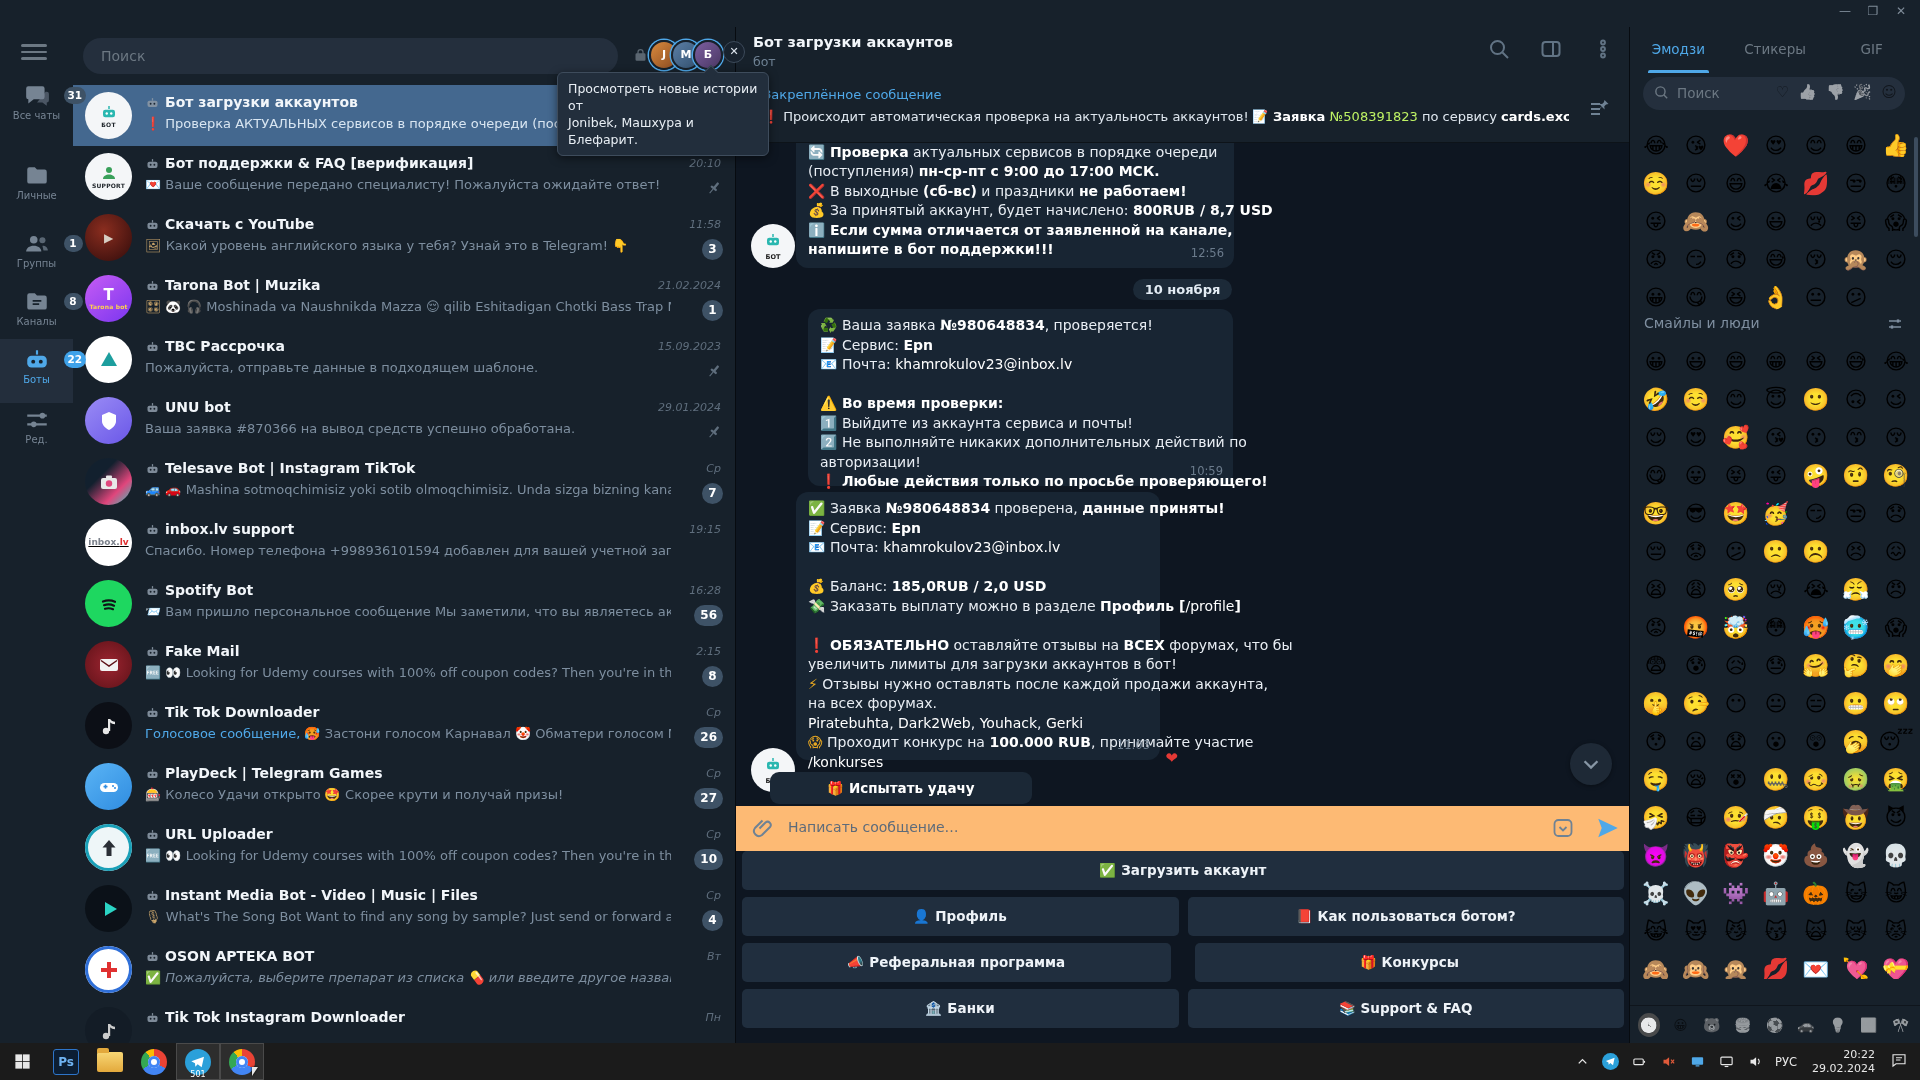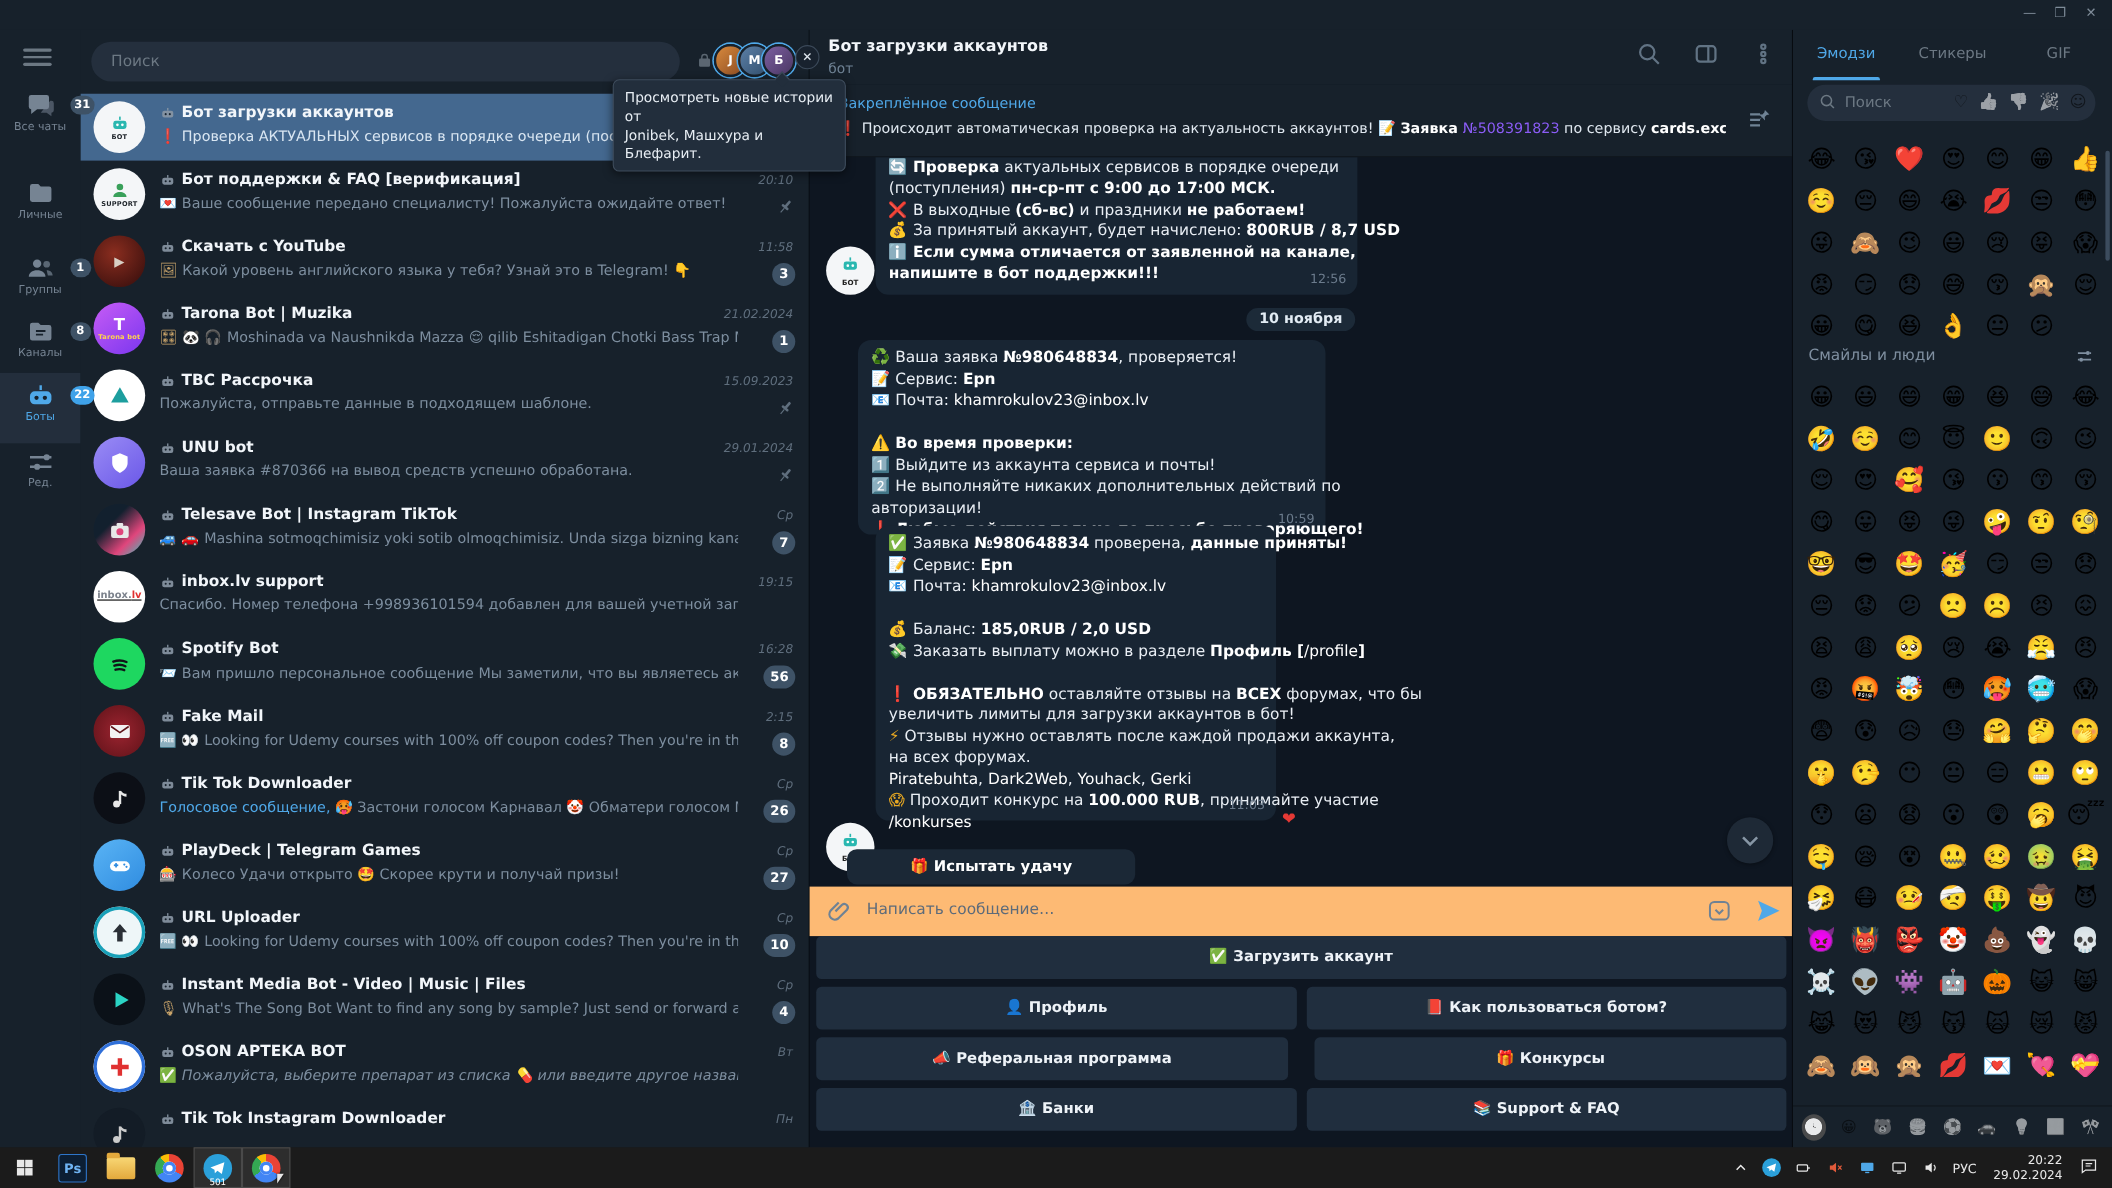--- a/index.html
+++ b/index.html
@@ -77,41 +77,41 @@
   .plabel{position:absolute;left:27px;top:10px;font-size:13px;color:#4fa8e8;font-weight:500;}
   .ptext{position:absolute;left:27px;top:32px;right:60px;font-size:13px;color:#dfe7ef;white-space:nowrap;overflow:hidden;}
   .picon{position:absolute;right:18px;top:20px;width:24px;height:24px;cursor:pointer;}
   .picon svg{fill:#6f8294;width:24px;height:24px;}
 
   
   .msg{position:absolute;background:#182533;border-radius:12px;padding:7px 12px 8px 12px;color:#e9eef4;font-size:14px;line-height:19.5px;}
   .msg .mline{white-space:nowrap;min-height:19.5px;}
   .msg .mtime{position:absolute;right:10px;bottom:5px;font-size:11.5px;color:#6b7b8c;}
   .m-0{left:60px;top:89px;width:438px;height:152px;}
-  .m-1{left:44px;top:282px;width:425px;height:177px;}
-  .m-2{left:60px;top:451px;width:364px;height:268px;}
+  .m-1{left:72px;top:282px;width:425px;height:177px;}
+  .m-2{left:60px;top:465px;width:364px;height:268px;}
   .tailav{position:absolute;left:15px;width:44px;height:44px;border-radius:50%;background:#f4f6f8;
     display:flex;flex-direction:column;align-items:center;justify-content:center;}
   .tailav .alb{font-size:6.5px;font-weight:bold;color:#222;}
   .av1{top:197px;} .av2{top:721px;}
   .datechip{position:absolute;left:0;right:0;top:252px;text-align:center;}
   .datechip span{display:inline-block;background:#1c2a38;color:#e3ecf4;font-size:13px;font-weight:bold;
     padding:3px 12px;border-radius:13px;}
   .reaction{position:absolute;right:-18px;bottom:-8px;font-size:15px;color:#e53935;}
   .inline-btn{position:absolute;left:34px;top:745px;width:262px;height:32px;background:#1b2836;border-radius:9px;
     color:#fff;font-size:13.5px;font-weight:bold;text-align:center;line-height:32px;cursor:pointer;}
   .fab{position:absolute;left:834px;top:716px;width:42px;height:42px;border-radius:50%;background:#1e2936;cursor:pointer;
     box-shadow:0 1px 4px rgba(0,0,0,.4);}
   .fab svg{width:22px;height:22px;margin:10px;stroke:#8796a5;fill:none;stroke-width:2.5;}
 
   
   .rs-b{font-weight:bold;color:#fff;}
   .rs-red{color:#e53935;} .rs-green{color:#43b55c;} .rs-gold{color:#e8a822;}
   .rs-blue{color:#6fa8dc;} .rs-tan{color:#c9a46a;}
-  .rs-link{color:#ffffff;cursor:pointer;} .rs-muted{color:#8b5cf6;}
+  .rs-link{color:#ffffff;cursor:pointer;} .rs-muted{color:#bef264;}
   .rs-accent{color:#4fa8e8;} .rs-i{font-style:italic;}
 
   
   .composer{position:absolute;left:0;top:779px;right:0;height:45px;background:#fdba74;text-align:center;}
   .clip{position:absolute;left:14px;top:10px;width:26px;height:26px;cursor:pointer;}
   .clip svg{width:24px;height:24px;stroke:#6f8294;fill:none;stroke-width:2;}
   .ph{position:absolute;left:52px;top:13px;font-size:14px;color:#5d6b7a;}
   .kbico{position:absolute;left:814px;top:10px;width:26px;height:26px;cursor:pointer;}
   .kbico svg{width:24px;height:24px;stroke:#6f8294;fill:none;stroke-width:1.8;}
   .send{position:absolute;left:858px;top:9px;width:28px;height:28px;cursor:pointer;}

